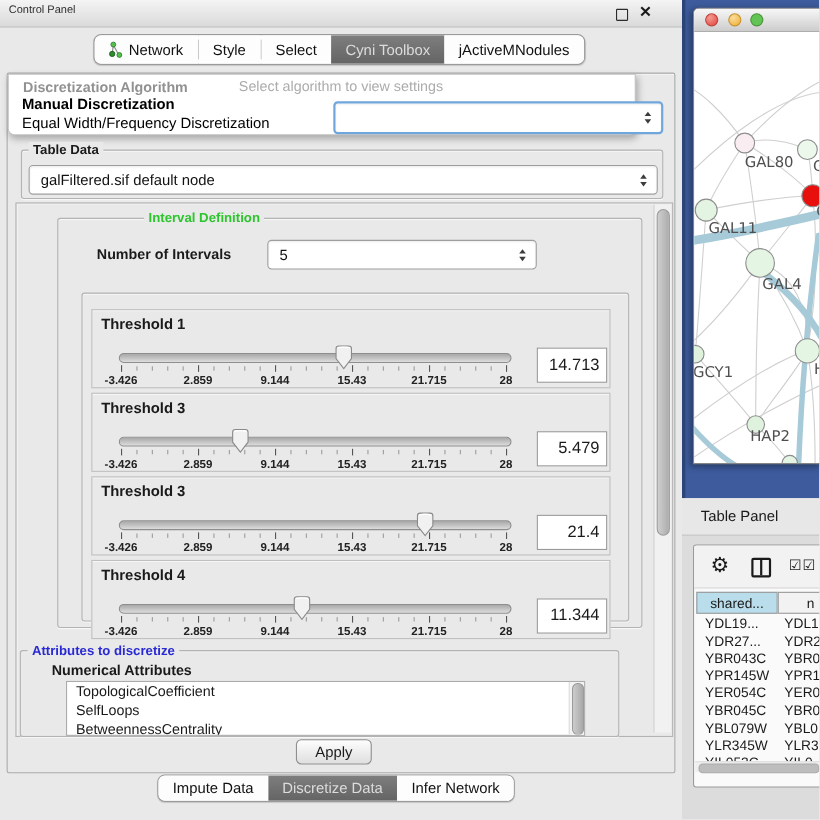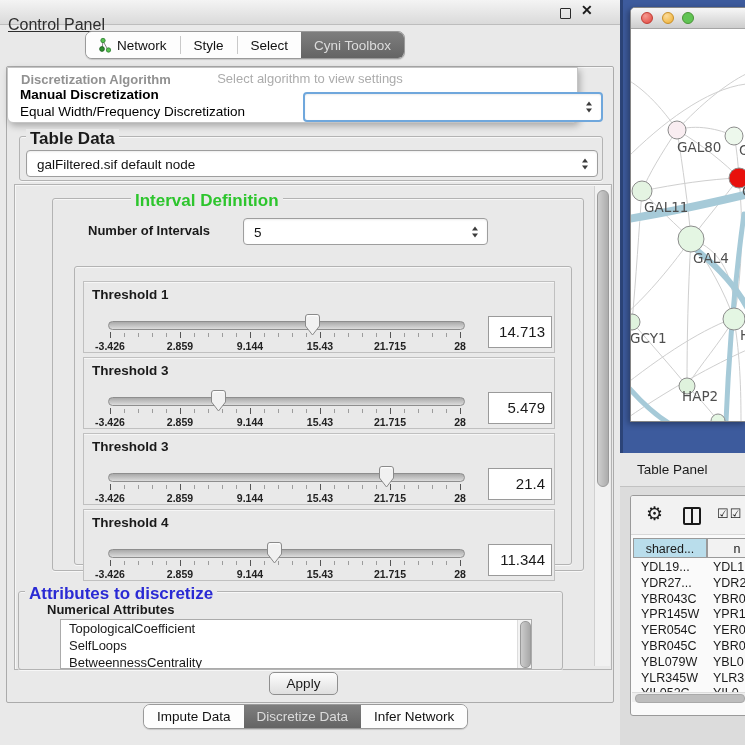--- a/index.html
+++ b/index.html
@@ -1,35 +1,35 @@
 <!DOCTYPE html>
 <html><head>
 <meta charset="utf-8">
 <style>
   html,body{margin:0;padding:0;background:#E9E9E9;font-family:"Liberation Sans",sans-serif;}
   #root{position:relative;width:745px;height:745px;overflow:hidden;background:#E9E9E9;font-size:13px;color:#1a1a1a;}
   .abs{position:absolute;}
 
   
   #titlebar{left:0;top:0;width:620px;height:24px;background:linear-gradient(#F4F4F4,#DADADA);border-bottom:1px solid #BDBDBD;}
-  #titlebar .t{position:absolute;left:8px;top:16px;font-size:16px;color:#2e2e2e;text-decoration:underline;}
+  #titlebar .t{position:absolute;left:8px;top:4px;font-size:10px;color:#2e2e2e;}
   #float-btn{position:absolute;left:560px;top:8px;width:9px;height:9px;border:1.6px solid #2b2b2b;border-radius:1px;}
   #close-btn{position:absolute;left:581px;top:2px;font-size:14px;font-weight:900;color:#1a1a1a;}
 
   .tabbar{display:flex;align-items:stretch;background:#FDFDFD;border:1px solid #9A9A9A;border-radius:7px;overflow:hidden;box-shadow:0 1px 1px rgba(0,0,0,.15);}
   .tabbar .tab{display:flex;align-items:center;padding:0 13px;font-size:13.5px;white-space:nowrap;background:#FDFDFD;color:#111;}
   .tabbar .tab.selected{background:linear-gradient(#7E7E7E,#646464);color:#DCDCDC;}
   .tabbar .sep{width:1px;background:#C9C9C9;margin:4px 0;}
   #top-tabs{left:85px;top:31px;height:26px;}
   #bottom-tabs{left:143px;top:704px;height:23px;}
 
   #main-panel{left:6px;top:66px;width:606px;height:635px;border:1px solid #ABABAB;border-radius:2px;background:#E9E9E9;box-shadow:inset 0 1px 0 rgba(255,255,255,.6);}
 
   .group{position:absolute;border:1px solid #B3B3B3;border-radius:3px;box-shadow:inset 0 1px 0 rgba(255,255,255,.65),0 1px 0 rgba(255,255,255,.65);}
-  .group-title{position:absolute;top:-8px;left:6px;background:#E9E9E9;padding:0 4px;font-size:17px;font-weight:bold;white-space:nowrap;}
+  .group-title{position:absolute;top:-8px;left:6px;background:#E9E9E9;padding:0 4px;font-size:12px;font-weight:bold;white-space:nowrap;}
   .gt-green{color:#2DC52D;}
   .gt-blue{color:#2A2AD4;}
   .gt-gray{color:#8F8F8F;}
 
   .combo{position:absolute;background:#fff;border:1px solid #9E9E9E;border-radius:4px;box-shadow:inset 0 1px 2px rgba(0,0,0,.08);}
   .combo .val{position:absolute;left:10px;top:50%;transform:translateY(-50%);font-size:13.5px;color:#111;white-space:nowrap;}
   .updown{position:absolute;right:9px;top:50%;transform:translateY(-50%);}
   .tri-up{width:0;height:0;border-left:3.5px solid transparent;border-right:3.5px solid transparent;border-bottom:4.5px solid #3c3c3c;margin-bottom:3px;}
   .tri-down{width:0;height:0;border-left:3.5px solid transparent;border-right:3.5px solid transparent;border-top:4.5px solid #3c3c3c;}
 
@@ -128,20 +128,23 @@
       <div class="sep"></div>
       <div class="tab">
         <span>Style</span>
       </div>
       <div class="sep"></div>
       <div class="tab">
         <span>Select</span>
       </div>
       <div class="tab selected">
         <span>Cyni Toolbox</span>
+      </div>
+      <div class="tab">
+        <span>jActiveMNodules</span>
       </div>
     </div>
 
   <div id="main-panel" class="abs">
 
     <div id="algo-label" class="abs gt-gray" style="position:absolute;left:14px;top:5px;">Discretization Algorithm</div>
 
     <div id="algo-combo" class="combo" style="left:296px;top:25px;width:296px;height:26px;">
       <div class="updown">
           <div class="tri-up"></div>

